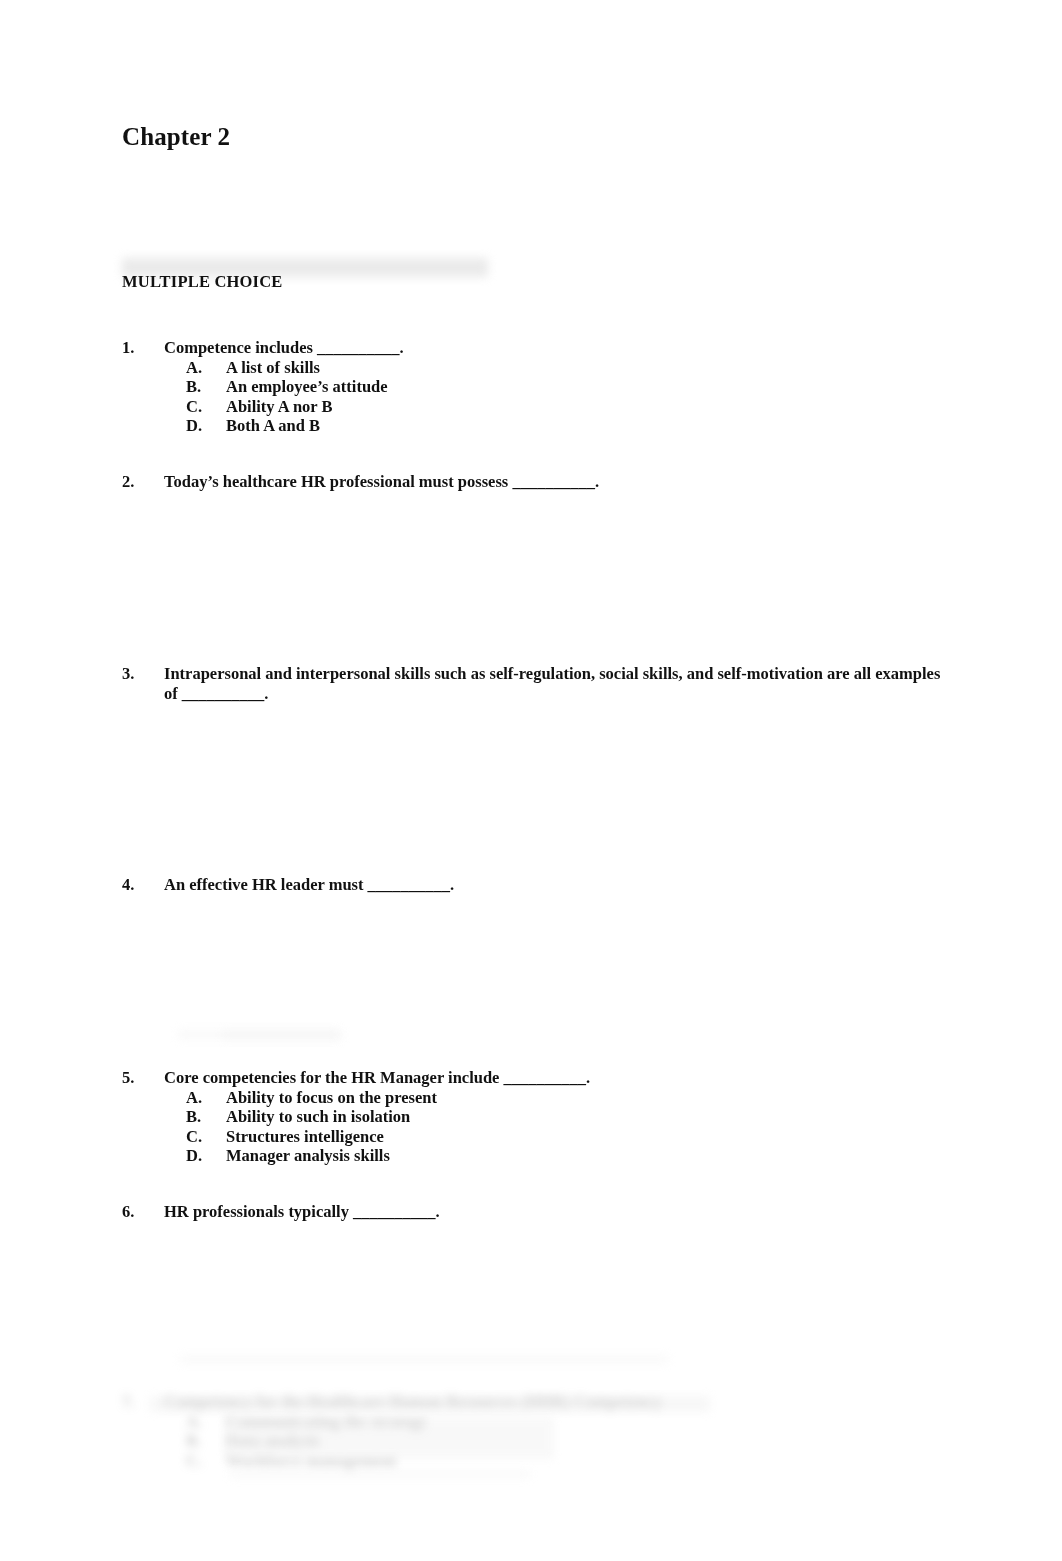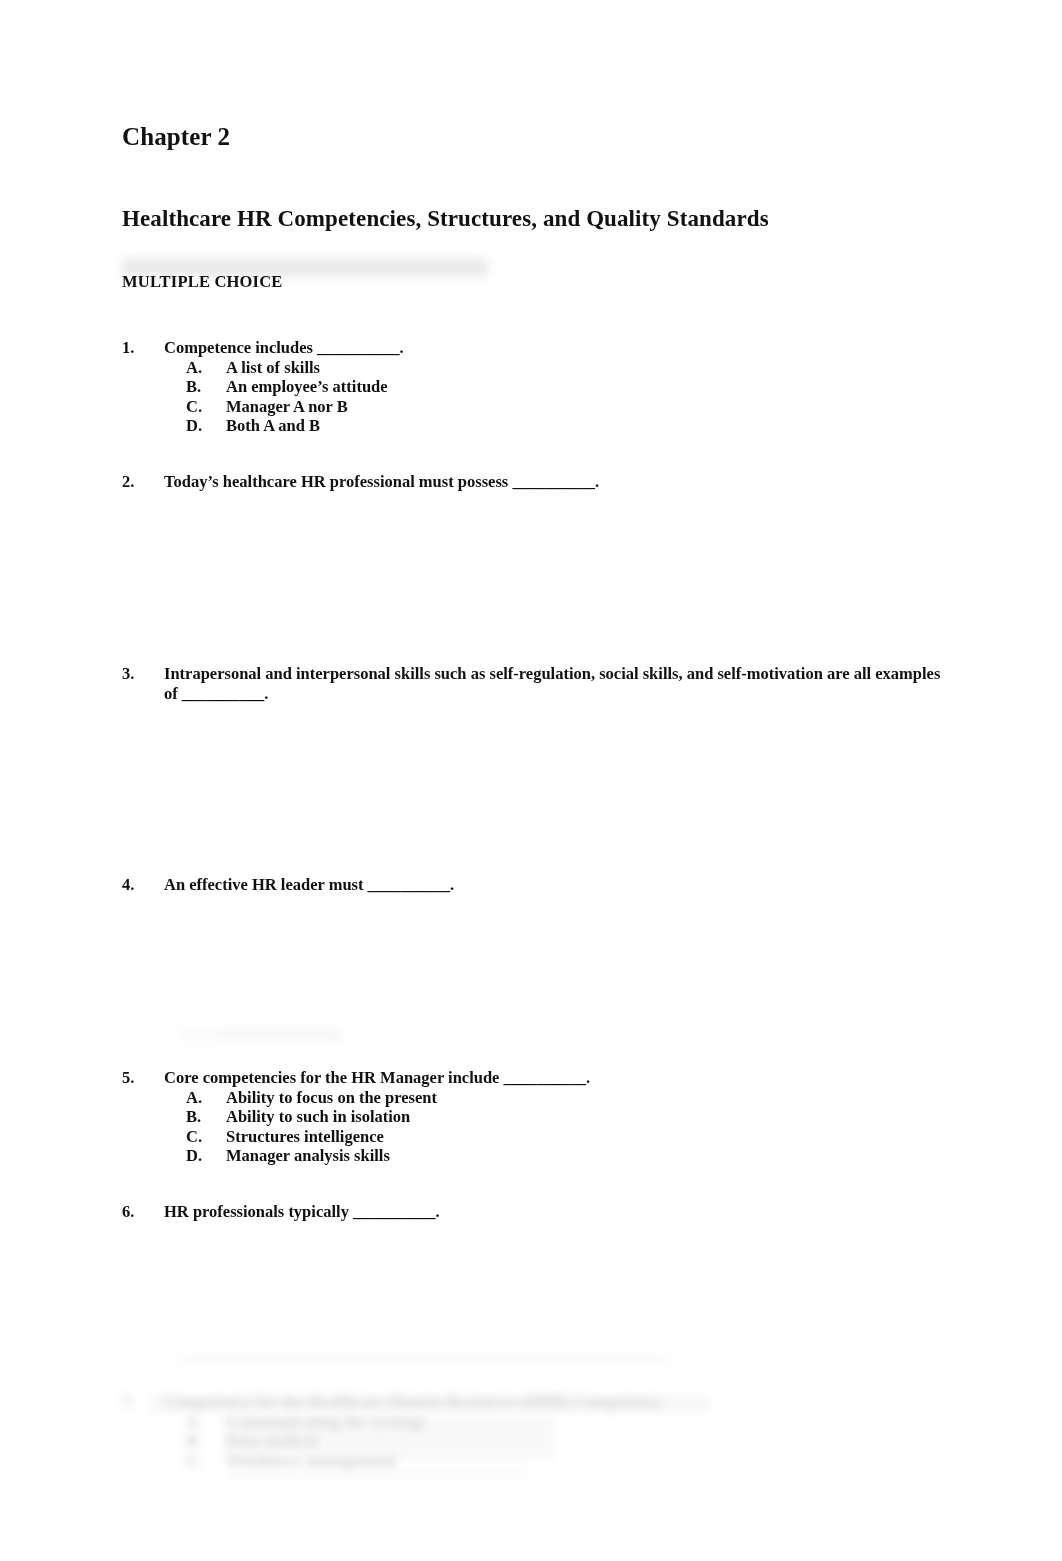--- a/index.html
+++ b/index.html
@@ -118,21 +118,20 @@
   }
   .blurred-question .opt-letter { width: 40px; flex: 0 0 40px; }
 </style>
 </head>
 <body>
 
 <div class="page">
 
   <div class="chapter-title">Chapter 2</div>
 
-  <div class="doc-subtitle">Healthcare HR Competencies, Structures, and Quality Standards</div>
 
   <div class="redact" style="left:122px; top:258px; width:366px; height:19px;"></div>
 
   <div class="section-label">MULTIPLE CHOICE</div>
 
   <div class="question" style="left:122px; top:338px; width:820px;">
     <div class="q-row">
       <span class="q-num">1.</span>
       <span class="q-text">Competence includes __________.</span>
     </div>
@@ -140,21 +139,21 @@
       <div class="option">
         <span class="opt-letter">A.</span>
         <span class="opt-text">A list of skills</span>
       </div>
       <div class="option">
         <span class="opt-letter">B.</span>
         <span class="opt-text">An employee’s attitude</span>
       </div>
       <div class="option">
         <span class="opt-letter">C.</span>
-        <span class="opt-text">Manager A nor B</span>
+        <span class="opt-text">Ability A nor B</span>
       </div>
       <div class="option">
         <span class="opt-letter">D.</span>
         <span class="opt-text">Both A and B</span>
       </div>
     </div>
   </div>
 
   <div class="question" style="left:122px; top:472px; width:820px;">
     <div class="q-row">

